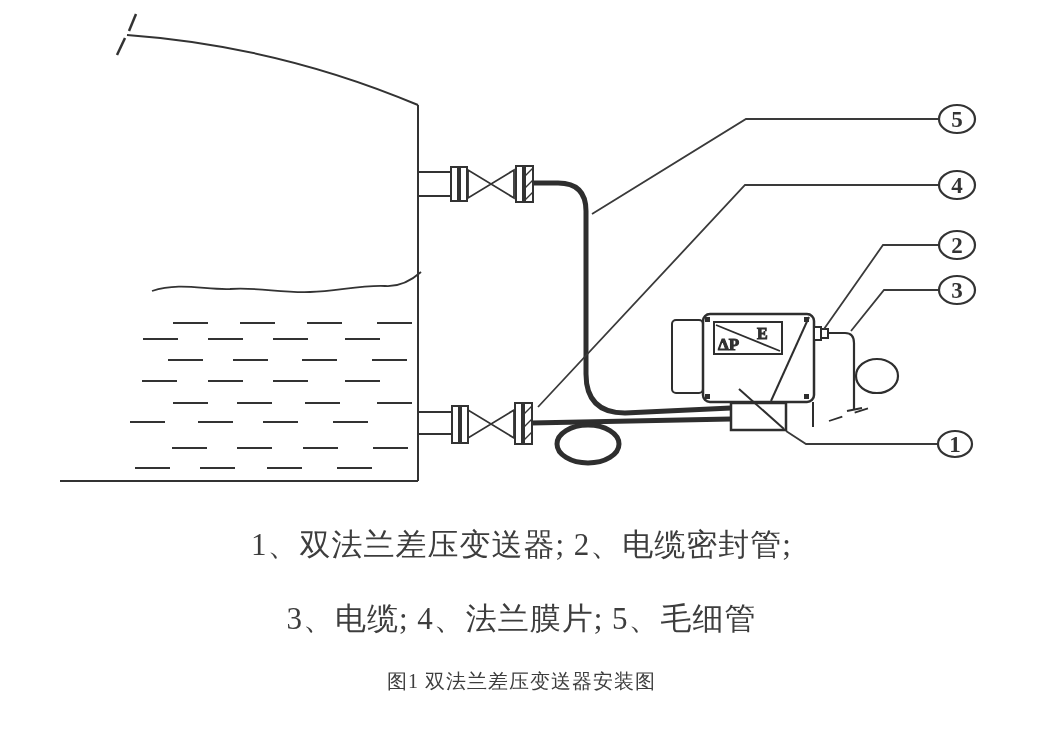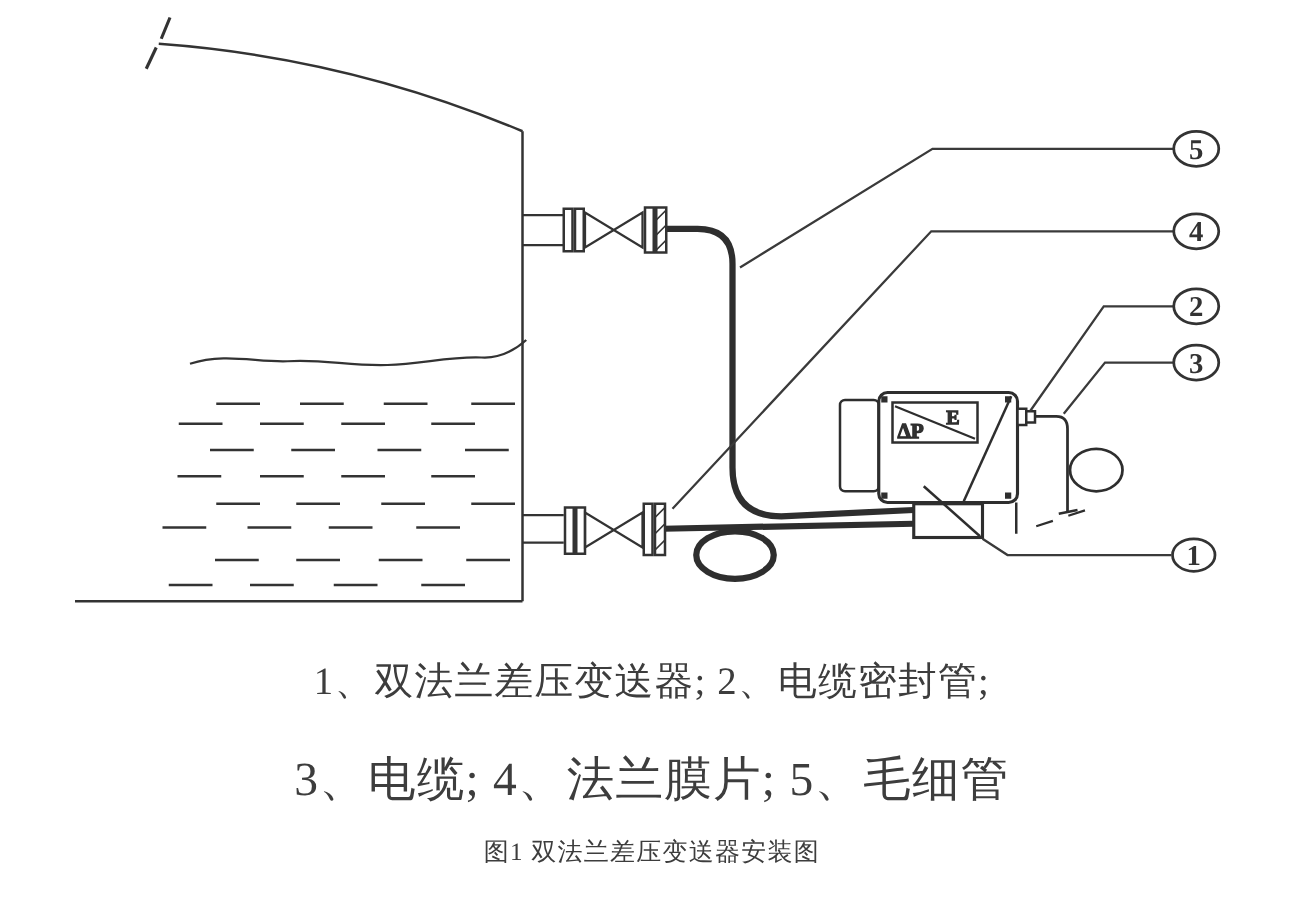--- a/index.html
+++ b/index.html
@@ -13,21 +13,21 @@
   .diagram{position:absolute;left:0;top:0;}
   .caption-line{
     position:absolute;left:0;width:1043px;
     text-align:center;
     color:#3d3d3d;
     font-family:"Liberation Serif", serif;
     letter-spacing:1px;
     white-space:pre;
   }
   .legend1{top:524px;font-size:31px;}
-  .legend2{top:598px;font-size:38px;}
+  .legend2{top:598px;font-size:31px;}
   .figtitle{top:668px;font-size:20px;}
   svg text{font-family:"Liberation Serif", serif;fill:#333;}
 </style>
 </head>
 <body>
 
 <div class="stage">
 
   <svg class="diagram" width="1043" height="520" viewBox="0 0 1043 520">
 

